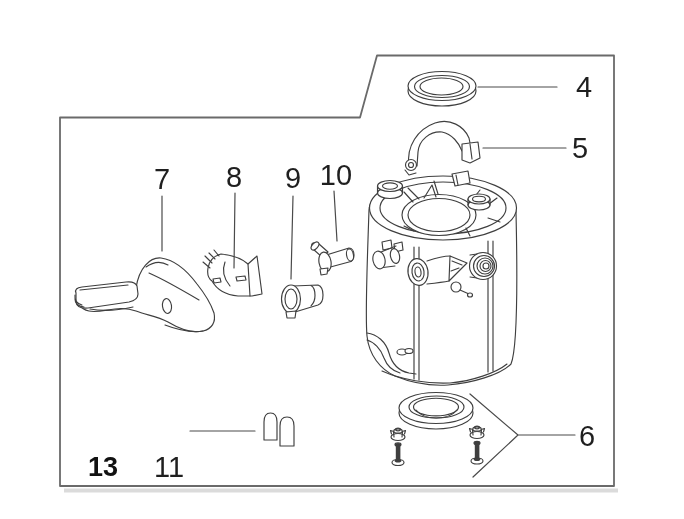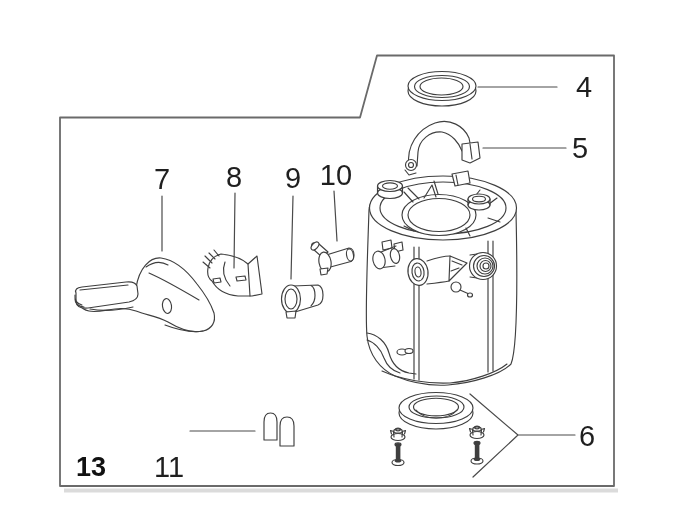--- a/index.html
+++ b/index.html
@@ -8,21 +8,21 @@
     font-family:"Liberation Sans","DejaVu Sans",sans-serif;
   }
   .stage svg{position:absolute;left:0;top:0;}
   .callout{
     position:absolute;transform:translate(-50%,-50%);
     font-size:29px;font-weight:400;color:#1f1f1f;line-height:1;letter-spacing:0;
     user-select:none;white-space:nowrap;
   }
   .figno{
     position:absolute;transform:translate(-50%,-50%);
-    font-size:27px;font-weight:700;color:#111;line-height:1;
+    font-size:27px;font-weight:700;color:#111;line-height:1;margin-left:12px;
   }
 </style>
 </head>
 <body>
 
 <div class="stage">
 
   <svg width="684" height="519" viewBox="0 0 684 519">
     <g fill="none" stroke="#3f3f3f" stroke-width="1.15" stroke-linecap="round" stroke-linejoin="round">
 

